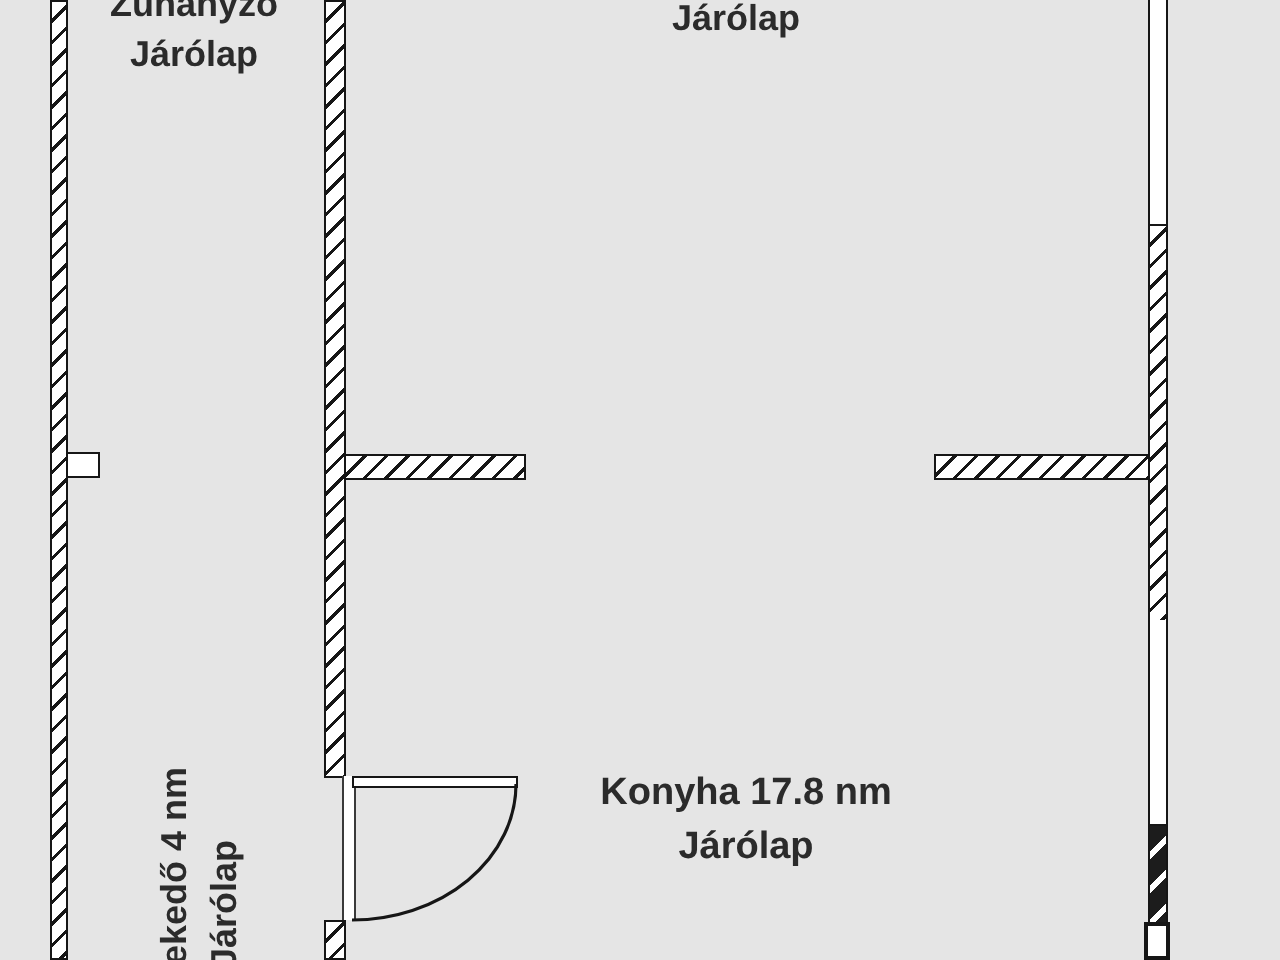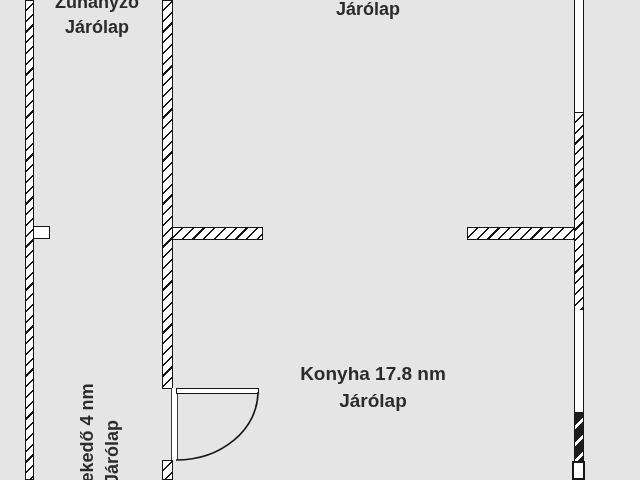--- a/index.html
+++ b/index.html
@@ -71,21 +71,21 @@
 
   <div class="lbl lbl-sm" style="left:27px;top:-10px;width:140px;">
     <div>Zuhanyzó</div>
     <div>Járólap</div>
   </div>
 
   <div class="lbl lbl-sm" style="left:298px;top:-3px;width:140px;">
     <div>Járólap</div>
   </div>
 
-  <div class="lbl lbl-md" style="left:292px;top:360px;width:162px;">
+  <div class="lbl lbl-md" style="left:292px;top:383px;width:162px;">
     <div>Konyha 17.8 nm</div>
     <div>Járólap</div>
   </div>
 
   <div class="lbl lbl-sm rot" style="left:30px;top:427px;width:140px;height:50px;">
     <div>Közlekedő 4 nm</div>
     <div>Járólap</div>
   </div>
 
 </div>

